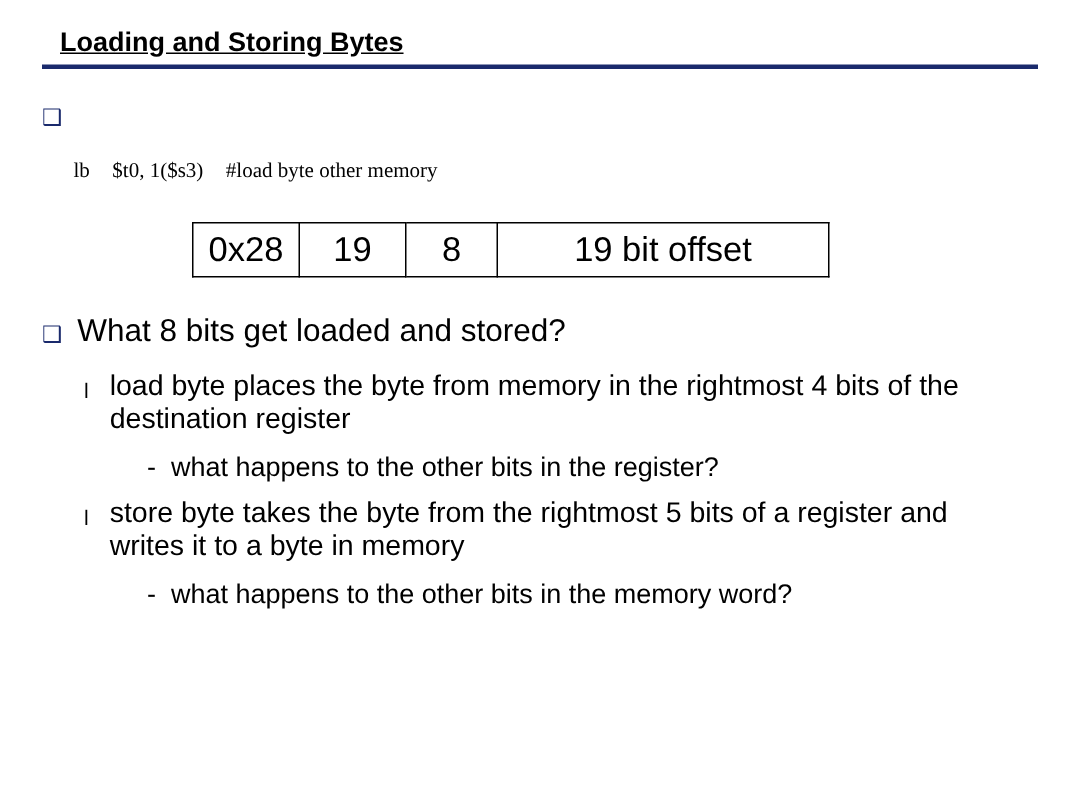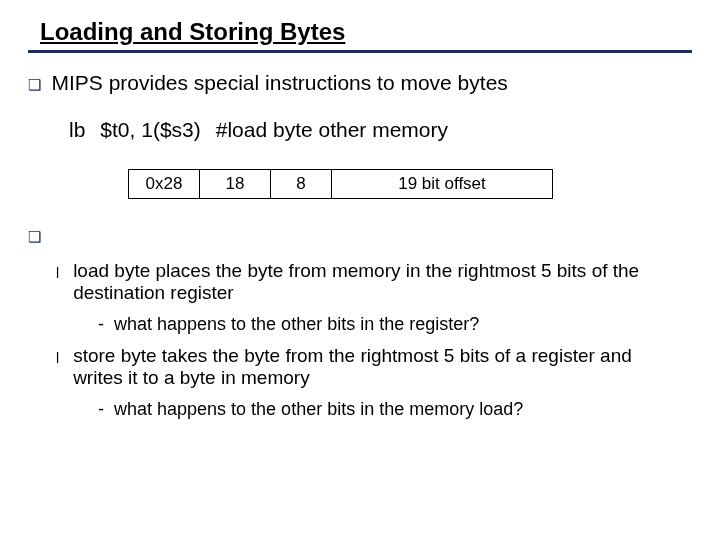--- a/index.html
+++ b/index.html
@@ -13,58 +13,58 @@
   }
   .page {
     padding: 18px 28px 0 28px;
   }
   .title-wrap {
     border-bottom: 3px solid #1a2a6c;
     padding-bottom: 4px;
     margin-bottom: 18px;
   }
   .title {
-    font-size: 24px;
+    font-size: 18px;
     font-weight: bold;
     text-decoration: underline;
     padding-left: 12px;
   }
   .b1 {
     display: flex;
     align-items: flex-start;
     font-size: 21px;
     margin-bottom: 14px;
   }
   .b1-marker {
     color: #1a2a6c;
     font-size: 15px;
     margin-right: 10px;
     margin-top: 5px;
   }
   .code-table {
-    margin-left: 40px;
+    margin-left: 20px;
     border-collapse: collapse;
-    font-family: Liberation Sans, sans-serif;
-    font-size: 21px;
+    font-family: Liberation Serif, serif;
+    font-size: 14px;
     line-height: 1.9;
   }
   .code-table td {
     padding-right: 14px;
     white-space: pre;
   }
   .enc-wrap {
     margin: 18px 0 24px 100px;
   }
   .enc-table {
     border-collapse: collapse;
   }
   .enc-table td {
     border: 1.5px solid #000;
     text-align: center;
-    font-size: 17px;
+    font-size: 23px;
     padding: 4px 0;
   }
   .c0 { width: 70px; }
   .c1 { width: 70px; }
   .c2 { width: 60px; }
   .c3 { width: 220px; }
   .b2 {
     display: flex;
     align-items: flex-start;
     font-size: 19px;
@@ -100,61 +100,61 @@
 <body>
 
 <div class="page">
 
   <div class="title-wrap">
     <span class="title">Loading and Storing Bytes</span>
   </div>
 
   <div class="b1">
     <span class="b1-marker">❑</span>
-    <span>MIPS provides special instructions to move bytes</span>
   </div>
 
   <table class="code-table">
     <tbody>
         <tr>
       <td>lb</td>
       <td>$t0, 1($s3)</td>
       <td>#load byte other memory</td>
     </tr>
   </tbody>
     </table>
 
   <div class="enc-wrap">
     <table class="enc-table">
       <tbody>
           <tr>
         <td class="c0">0x28</td>
-        <td class="c1">18</td>
+        <td class="c1">19</td>
         <td class="c2">8</td>
         <td class="c3">19 bit offset</td>
       </tr>
     </tbody>
       </table>
   </div>
 
   <div class="b1">
     <span class="b1-marker">❑</span>
+    <span>What 8 bits get loaded and stored?</span>
   </div>
 
   <div class="b2">
     <span class="b2-marker">l</span>
-    <span class="b2-text">load byte places the byte from memory in the rightmost 5 bits of the destination register</span>
+    <span class="b2-text">load byte places the byte from memory in the rightmost 4 bits of the destination register</span>
   </div>
   <div class="b3">
     <span class="b3-marker">-</span>
     <span class="b3-text">what happens to the other bits in the register?</span>
   </div>
 
   <div class="b2">
     <span class="b2-marker">l</span>
     <span class="b2-text">store byte takes the byte from the rightmost 5 bits of a register and writes it to a byte in memory</span>
   </div>
   <div class="b3">
     <span class="b3-marker">-</span>
-    <span class="b3-text">what happens to the other bits in the memory load?</span>
+    <span class="b3-text">what happens to the other bits in the memory word?</span>
   </div>
 
 </div>
 
 </body></html>

